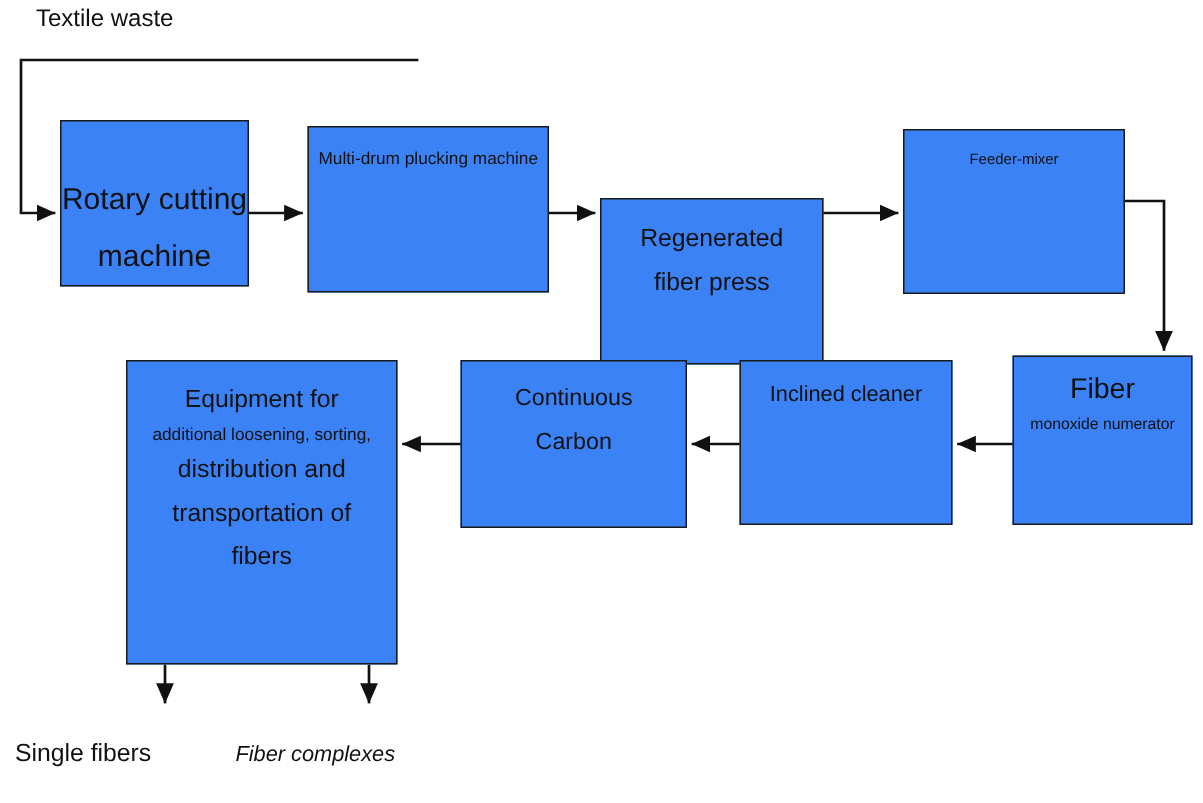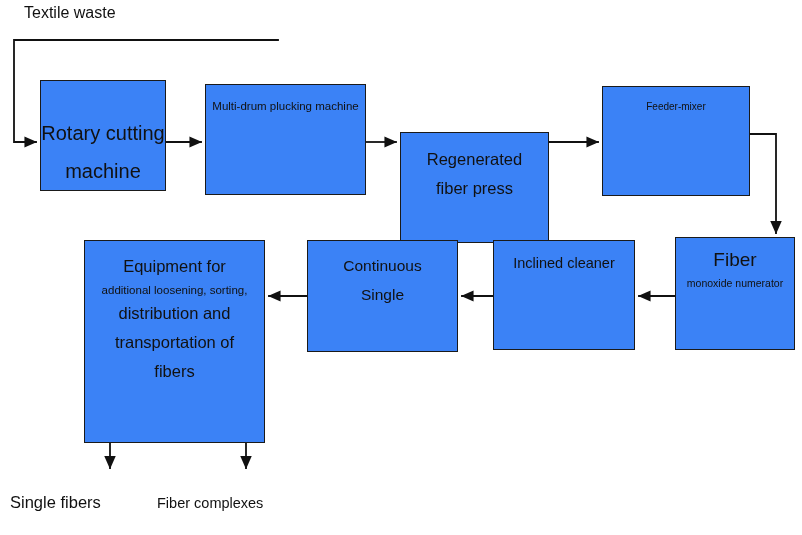--- a/index.html
+++ b/index.html
@@ -65,21 +65,21 @@
 
   #box-continuous-mixer { left: 307px; top: 240px; width: 151px; height: 112px; justify-content: flex-start; padding-top: 10px; font-size: 15.5px; }
   #box-continuous-mixer .line { line-height: 1.9; }
 
   #box-equipment-for-fibers { left: 84px; top: 240px; width: 181px; height: 203px; justify-content: flex-start; padding-top: 11px; }
   #box-equipment-for-fibers .big { font-size: 16.5px; line-height: 1.75; }
   #box-equipment-for-fibers .small { font-size: 11.5px; line-height: 1.6; }
 
   #label-textile-waste { left: 24px; top: 4px; font-size: 16px; }
   #label-single-fibers { left: 10px; top: 493px; font-size: 16.5px; }
-  #label-fiber-complexes { left: 157px; top: 495px; font-size: 14.5px; }
+  #label-fiber-complexes { left: 157px; top: 495px; font-size: 14.5px; font-style: italic; }
 </style>
 </head>
 <body>
 
 <div id="canvas">
 
   <svg class="layer" viewBox="0 0 802 535">
     <defs>
       <marker id="arrow-right" viewBox="0 0 10 10" refX="9.2" refY="5" markerWidth="7" markerHeight="7" orient="auto-start-reverse">
         <path d="M 0 0.6 L 10 5 L 0 9.4 z" fill="#111111"></path>
@@ -140,21 +140,21 @@
     <span class="line big">Fiber</span>
     <span class="line small">monoxide numerator</span>
   </div>
 
   <div class="box" id="box-inclined-cleaner">
     <span class="line">Inclined cleaner</span>
   </div>
 
   <div class="box" id="box-continuous-mixer">
     <span class="line">Continuous</span>
-    <span class="line">Single</span>
+    <span class="line">Carbon</span>
   </div>
 
   <div class="box" id="box-equipment-for-fibers">
     <span class="line big">Equipment for</span>
     <span class="line small">additional loosening, sorting,</span>
     <span class="line big">distribution and</span>
     <span class="line big">transportation of</span>
     <span class="line big">fibers</span>
   </div>
 

